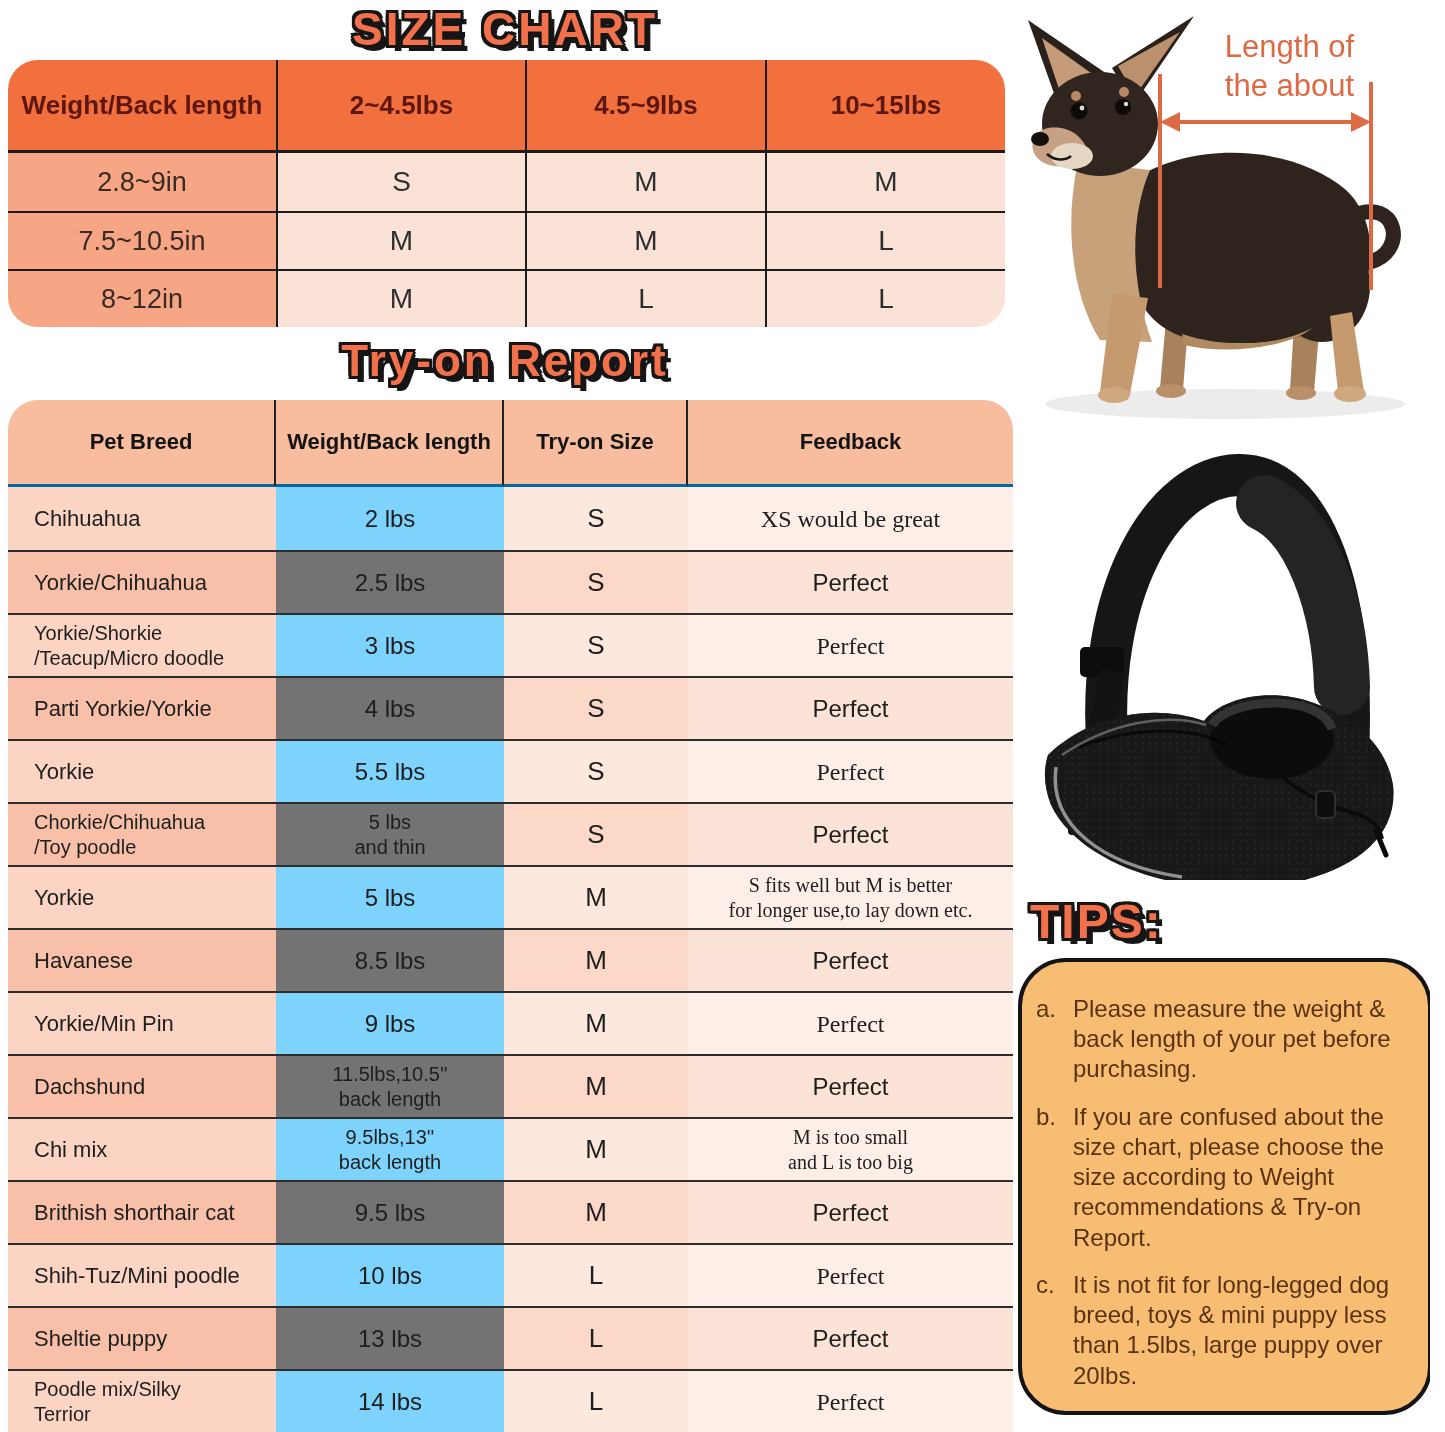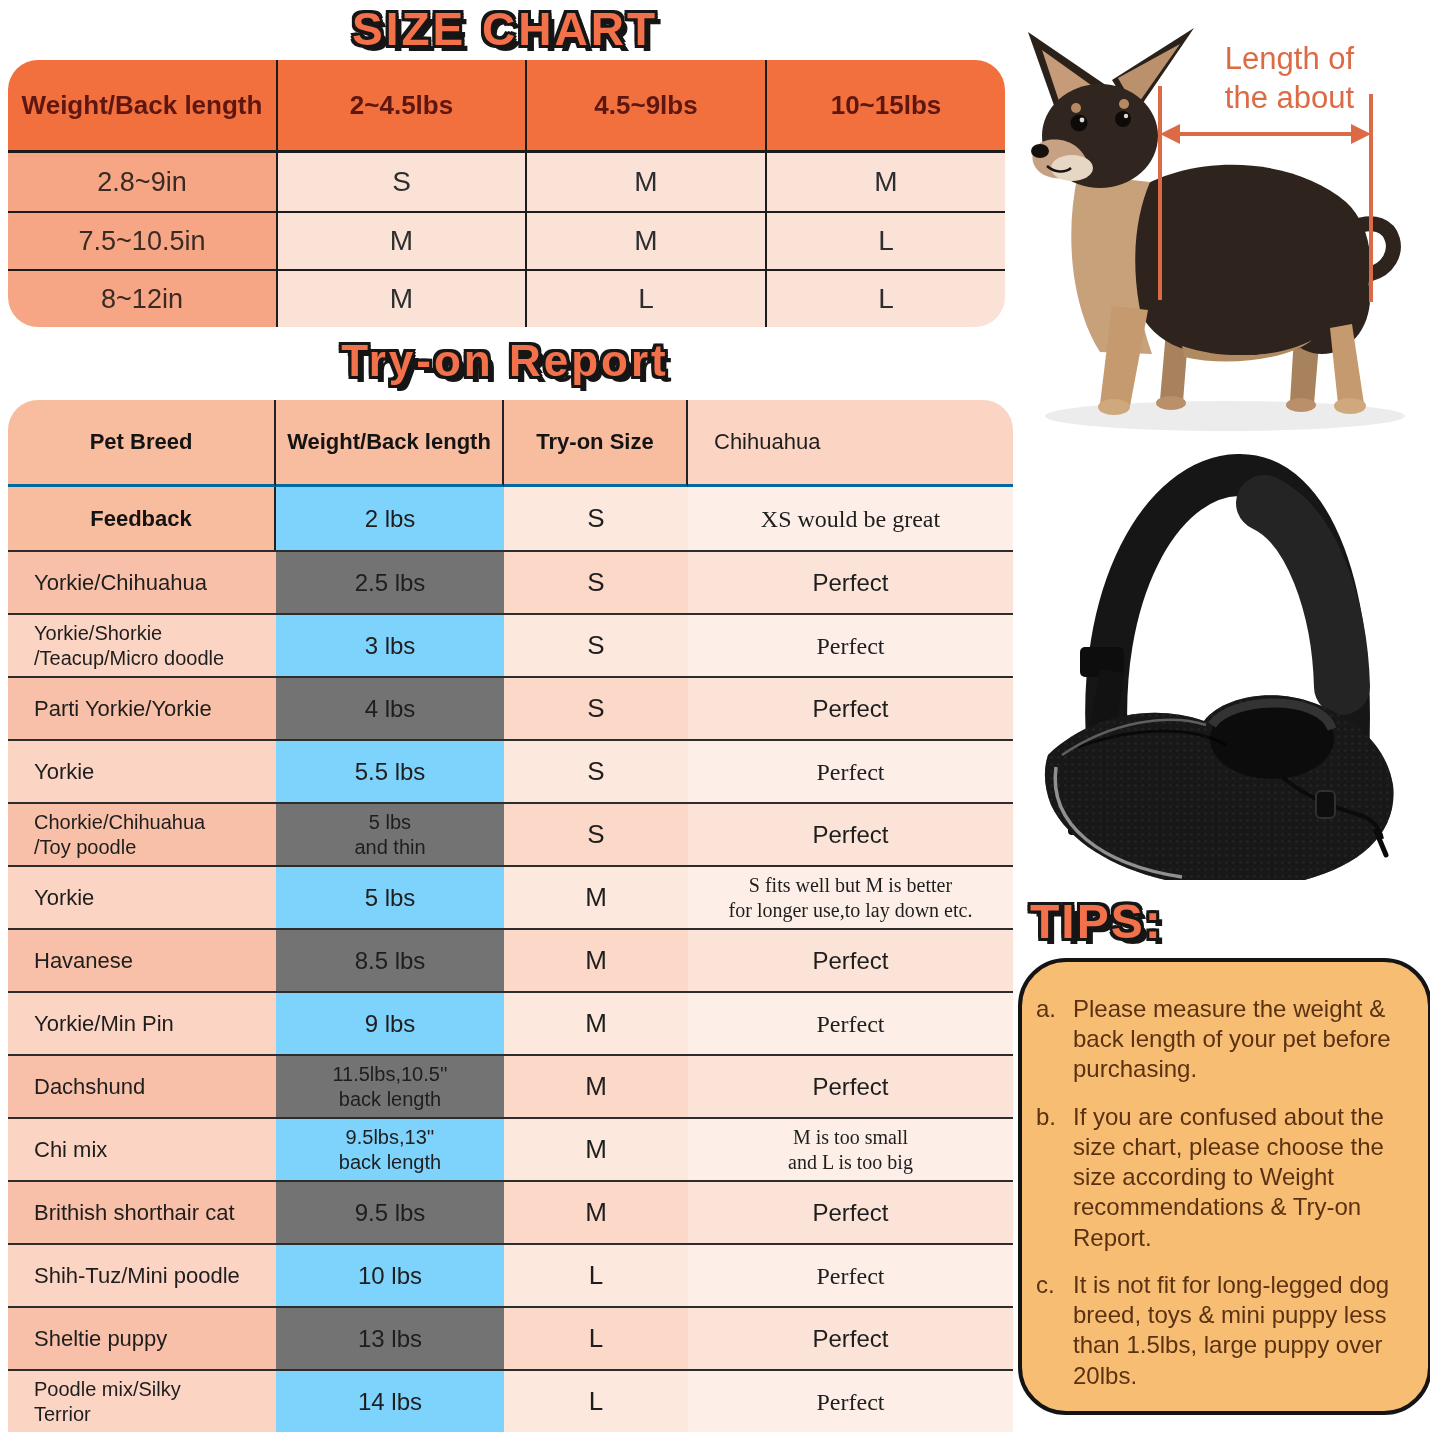--- a/index.html
+++ b/index.html
@@ -47,21 +47,21 @@
   .tryon-grid > div:nth-child(-n+4) { border-bottom:3px solid #0369a1; }
   .tryon-grid > div:nth-child(n+9) { border-top:2px solid #2d2d2d; }
   .tc.sm { font-size:20px; }
   .tc.szc { font-size:26px; }
   .light.c1 { background:#fbd4c3; } .light.c2 { background:#7dd3fc; }
   .light.c3 { background:#fde8dd; } .light.c4 { background:#fdefe8;font-family:Liberation Serif, serif; }
   .dark.c1 { background:#f8c0a8; } .dark.c2 { background:#737373; }
   .dark.c3 { background:#fbd8c8; } .dark.c4 { background:#fce3d7; }
 
   
-  .dog-figure { position:absolute; left:1000px; top:16px; width:445px; height:430px; }
+  .dog-figure { position:absolute; left:1000px; top:4px; width:445px; height:430px; }
   .back-annotation { position:absolute; left:172px; top:24px; width:235px; text-align:center; color:#dc6a44; font-size:31px; line-height:1.25; }
 
   
   .bag-figure { position:absolute; left:1020px; top:425px; width:400px; height:455px; }
 
   
   .tips-box {
     position:absolute; left:1018px; top:958px; width:414px; height:457px;
     background:#f7bd72; border:4px solid #141414; border-radius:48px;
     padding:32px 6px 14px 14px; overflow:hidden;
@@ -159,23 +159,23 @@
 
   <div class="title-band" id="tryon-title">
     <span class="bubble">Try-on Report</span>
   </div>
 
   <div class="tryon-table">
     <div class="tryon-grid">
       <div class="tc h">Pet Breed</div>
       <div class="tc h">Weight/Back length</div>
       <div class="tc h">Try-on Size</div>
+      <div class="tc h">Feedback</div>
+
       <div class="tc left light c1">Chihuahua</div>
-
-      <div class="tc h">Feedback</div>
       <div class="tc light c2">2 lbs</div>
       <div class="tc szc light c3">S</div>
       <div class="tc light c4">XS would be great</div>
 
       <div class="tc left dark c1">Yorkie/Chihuahua</div>
       <div class="tc dark c2">2.5 lbs</div>
       <div class="tc szc dark c3">S</div>
       <div class="tc dark c4">Perfect</div>
 
       <div class="tc left sm light c1">Yorkie/Shorkie

